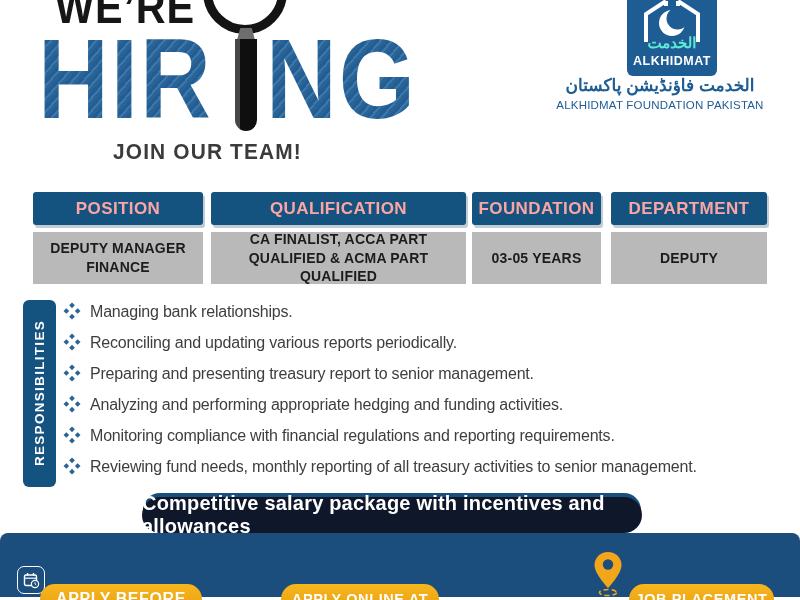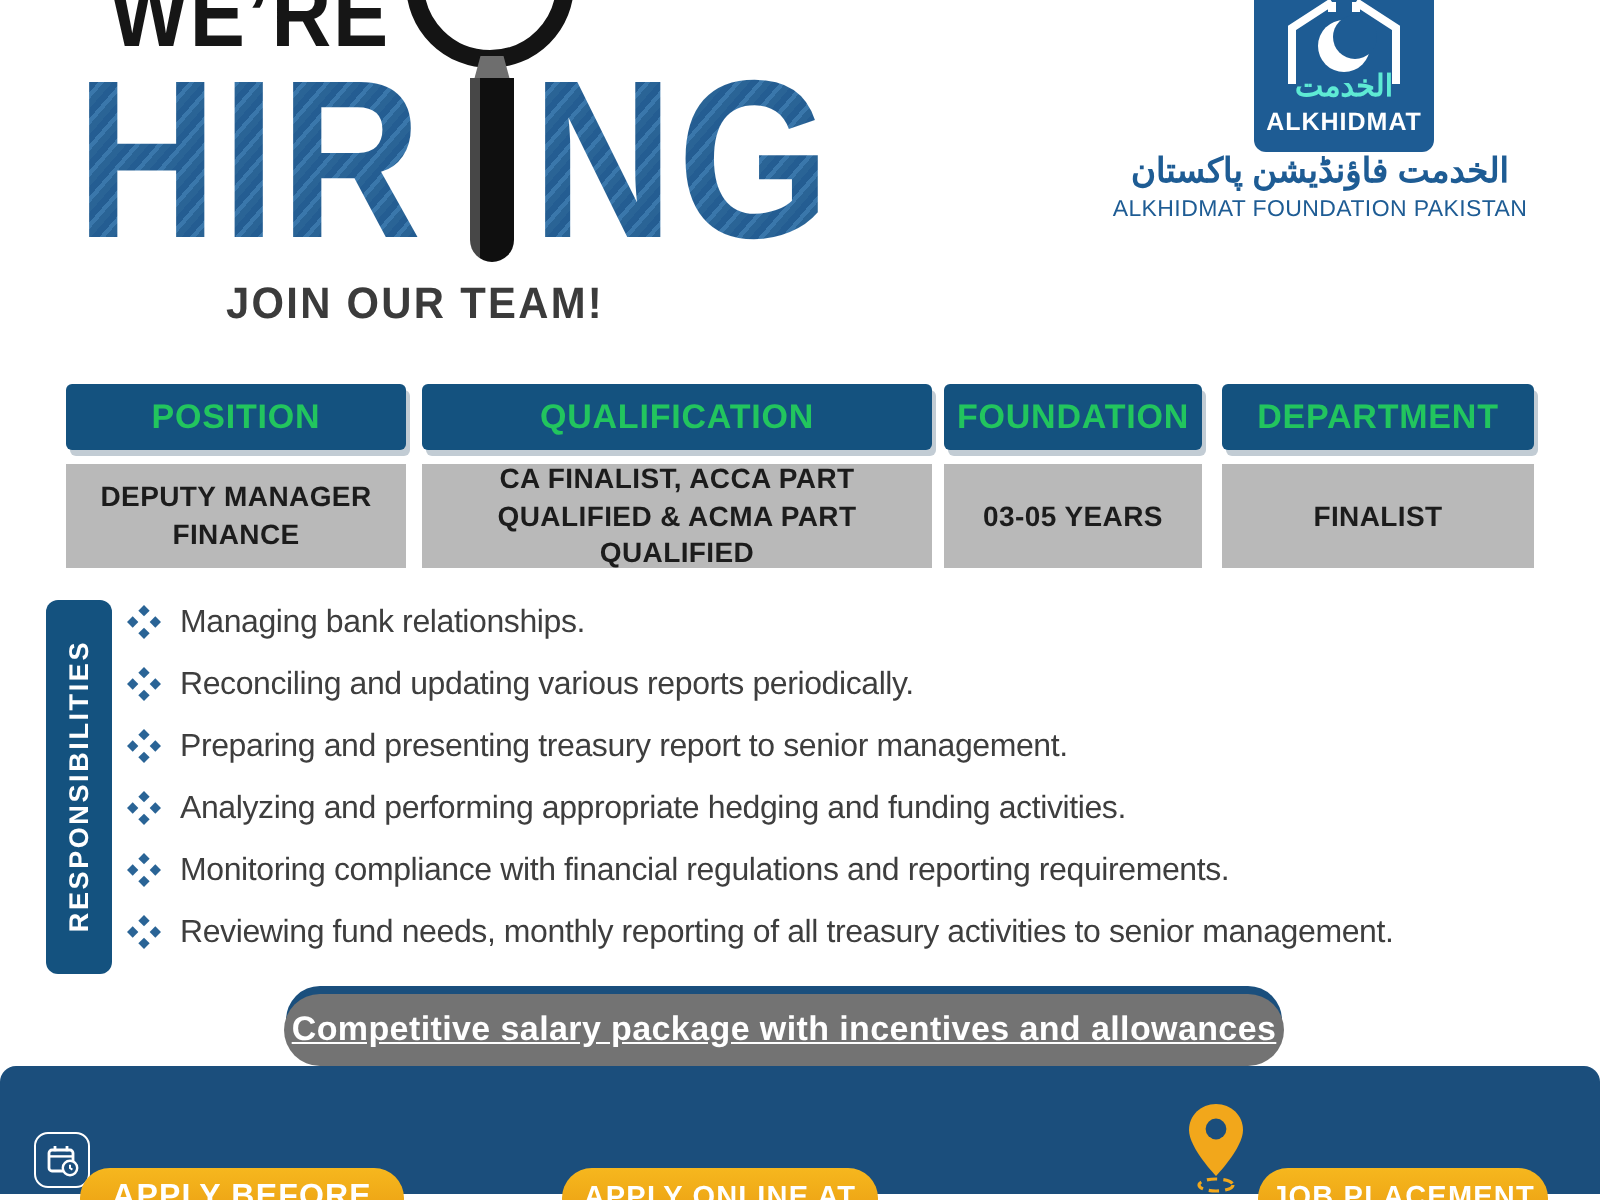--- a/index.html
+++ b/index.html
@@ -29,43 +29,43 @@
   
   .logo-badge{position:absolute;left:627px;top:-8px;width:90px;height:84px;background:#1e5c94;
               border-radius:6px;text-align:center;}
   .logo-arabic{position:absolute;left:0;right:0;top:42px;color:#5eead4;font-size:15px;font-weight:700;}
   .logo-name{position:absolute;left:0;right:0;top:62px;color:#fff;font-size:12.5px;font-weight:700;letter-spacing:.5px;}
   .logo-lines{position:absolute;left:555px;top:76px;width:210px;text-align:center;color:#1e5c94;}
   .logo-urdu{font-size:17px;font-weight:700;direction:rtl;line-height:1.2;}
   .logo-en{font-size:11.5px;font-weight:400;letter-spacing:.2px;margin-top:3px;}
 
   
-  .th{position:absolute;top:192px;height:33px;background:#14527f;color:#22c55e;font-size:17px;font-weight:700;
+  .th{position:absolute;top:192px;height:33px;background:#14527f;color:#fca5a5;font-size:17px;font-weight:700;
       display:flex;align-items:center;justify-content:center;letter-spacing:.4px;border-radius:3px;
       box-shadow:2px 3px 0 rgba(12,52,82,.25);}
   .td{position:absolute;top:232px;height:52px;background:#b9b9b9;color:#1c1c1c;font-size:14px;font-weight:700;
       display:flex;align-items:center;justify-content:center;text-align:center;line-height:1.35;
       padding:0 2px;box-sizing:border-box;letter-spacing:.2px;}
   .c0{left:33px;width:170px;} .c1{left:211px;width:255px;} .c2{left:472px;width:129px;} .c3{left:611px;width:156px;}
 
   
   .resp-tab{position:absolute;left:23px;top:300px;width:33px;height:187px;background:#14527f;border-radius:6px;
             display:flex;align-items:center;justify-content:center;}
   .resp-tab span{writing-mode:vertical-rl;transform:rotate(180deg);color:#fff;font-size:13.5px;
                  font-weight:700;letter-spacing:1.3px;white-space:nowrap;}
   .resp-list{position:absolute;left:64px;top:301px;width:712px;}
   .resp-item{display:flex;align-items:flex-start;margin-bottom:9px;height:22px;}
   .diamond{width:4px;height:4px;flex:none;margin:8px 16px 0 6px;transform:rotate(45deg);background:transparent;
            box-shadow:4px 4px 0 #2a6496,-4px -4px 0 #2a6496,4px -4px 0 #2a6496,-4px 4px 0 #2a6496;}
   .resp-text{font-size:16px;color:#3e3e3e;letter-spacing:-.2px;line-height:22px;}
 
   
-  .banner{position:absolute;left:142px;top:497px;width:500px;height:36px;background:#737373;border-radius:18px;
-          color:#fff;font-size:17px;font-weight:700;display:flex;align-items:center;justify-content:center;
-          box-shadow:0 -5px 0 -1px #1a4f7d;letter-spacing:.2px;z-index:2;text-decoration:underline;}
+  .banner{position:absolute;left:142px;top:497px;width:500px;height:36px;background:#0f172a;border-radius:18px;
+          color:#fff;font-size:20px;font-weight:700;display:flex;align-items:center;justify-content:center;
+          box-shadow:0 -5px 0 -1px #1a4f7d;letter-spacing:.2px;z-index:2;}
 
   
   .footer-bar{position:absolute;left:0;top:533px;width:800px;height:64px;background:#1b4e7c;
               border-radius:8px 8px 0 0;}
   .pill{position:absolute;top:584px;height:30px;border-radius:15px;color:#fff;font-weight:700;
         display:flex;align-items:center;justify-content:center;letter-spacing:.6px;
         background:linear-gradient(#f6b71e,#e99b10);z-index:3;cursor:pointer;border:none;text-decoration:underline;}
   .pill.before{left:40px;width:162px;font-size:16px;}
   .pill.online{left:281px;width:158px;font-size:14.5px;}
   .pill.placement{left:629px;width:145px;font-size:14.5px;}
@@ -100,21 +100,21 @@
     <div class="logo-en">ALKHIDMAT FOUNDATION PAKISTAN</div>
   </div>
 
   <div class="th c0">POSITION</div>
   <div class="th c1">QUALIFICATION</div>
   <div class="th c2">FOUNDATION</div>
   <div class="th c3">DEPARTMENT</div>
   <div class="td c0">DEPUTY MANAGER FINANCE</div>
   <div class="td c1">CA FINALIST, ACCA PART QUALIFIED &amp; ACMA PART QUALIFIED</div>
   <div class="td c2">03-05 YEARS</div>
-  <div class="td c3">FINALIST</div>
+  <div class="td c3">DEPUTY</div>
 
   <div class="resp-tab">
     <span>RESPONSIBILITIES</span>
   </div>
   <div class="resp-list">
     <div class="resp-item">
       <div class="diamond"></div>
       <div class="resp-text">Managing bank relationships.</div>
     </div>
     <div class="resp-item">

